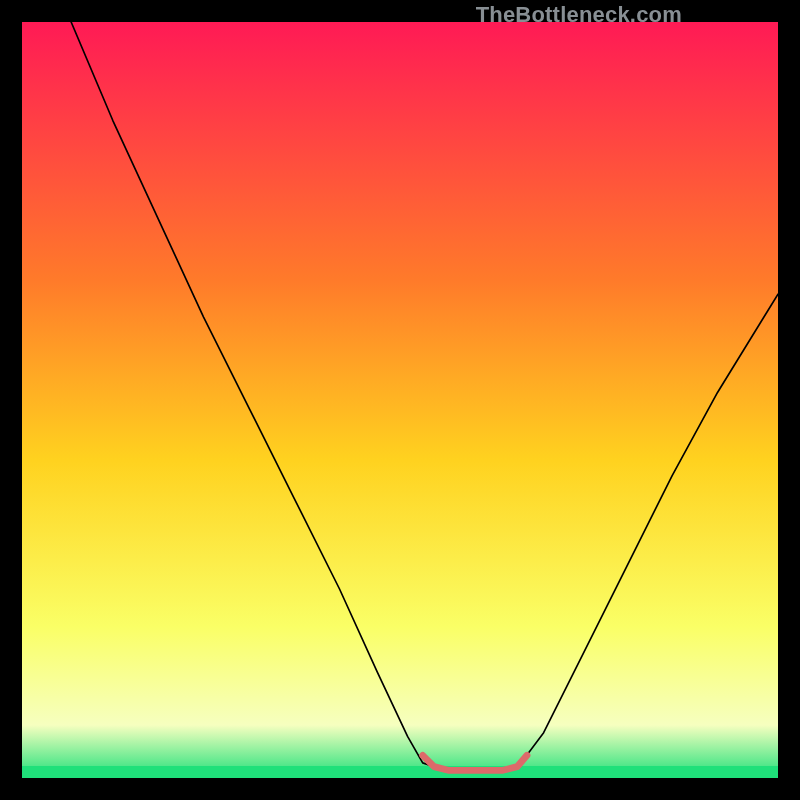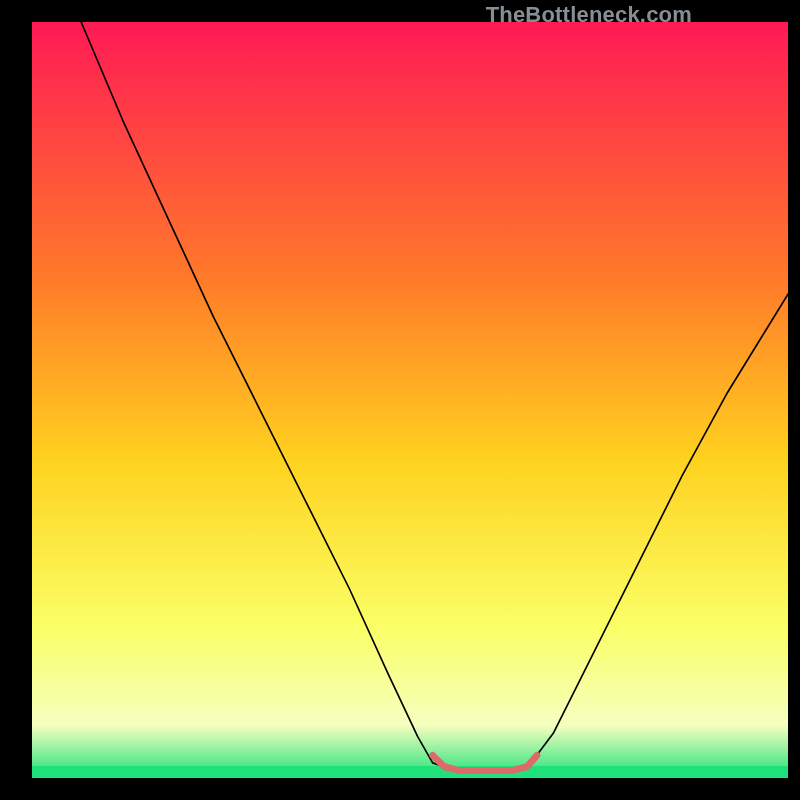--- a/index.html
+++ b/index.html
@@ -9,21 +9,20 @@
     height: 800px;
     overflow: hidden;
     background: #000;
     font-family: Arial, Helvetica, sans-serif;
   }
   .stage {
     position: relative;
     width: 700px;
     height: 800px;
     background: #000;
-    margin-left: 10px;
   }
   .watermark {
     position: absolute;
     top: 2px;
     right: 18px;
     color: #888f94;
     font-size: 22px;
     font-weight: 600;
     letter-spacing: 0.2px;
     z-index: 40;

